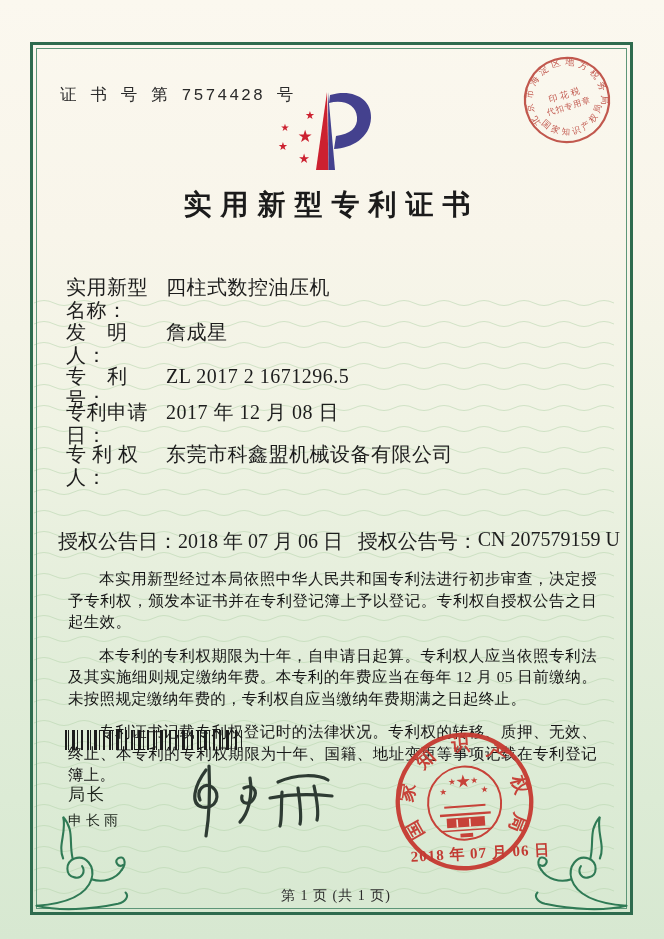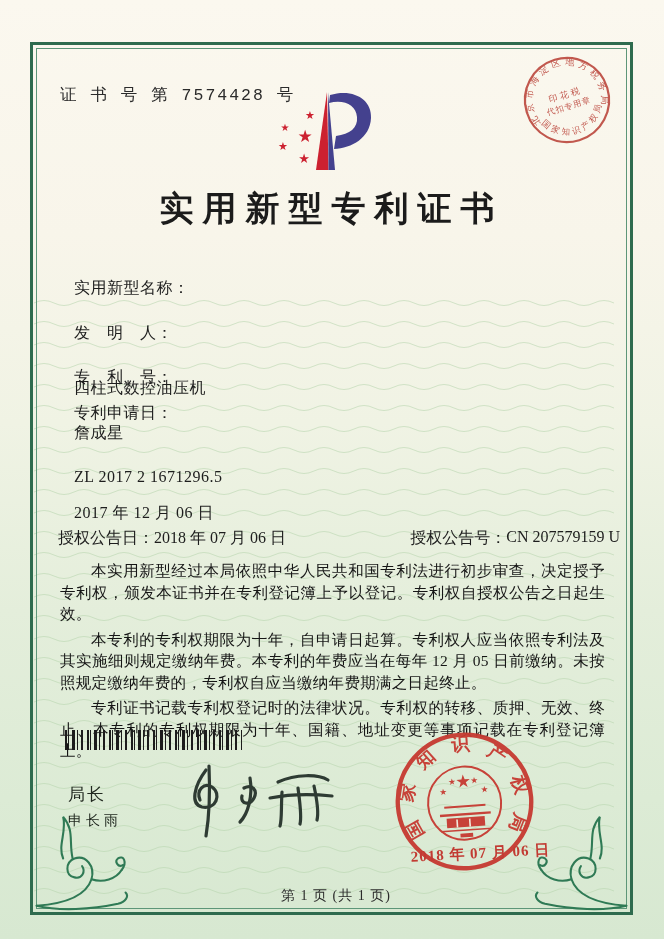--- a/index.html
+++ b/index.html
@@ -6,30 +6,30 @@
   .page{
     position:relative;width:664px;height:939px;margin:0 auto;overflow:hidden;
     background:linear-gradient(180deg,#fbf8ef 0%,#f8f5ea 25%,#f0f3e4 45%,#e4eedb 65%,#dcebd5 85%,#d7e8d1 100%);
     font-family:"Liberation Serif","DejaVu Serif",serif;color:#222;
   }
   .waves{position:absolute;left:34px;top:300px;z-index:1;}
   .frame-outer{position:absolute;left:30px;top:42px;right:31px;bottom:24px;border:3px solid #2e6b4e;z-index:2;pointer-events:none;}
   .frame-inner{position:absolute;left:36px;top:48px;right:37px;bottom:30px;border:1px solid #5d9678;z-index:2;pointer-events:none;}
   .layer{position:absolute;z-index:3;}
   .cert-no{left:60px;top:84px;font-size:16.5px;letter-spacing:2px;color:#2b2b2b;font-family:Liberation Mono, monospace;}
-  .title{left:33px;right:34px;top:186px;text-align:center;font-size:34px;font-weight:600;letter-spacing:9px;color:#1b1b1b;}
+  .title{left:33px;right:34px;top:186px;text-align:center;font-size:28px;font-weight:600;letter-spacing:9px;color:#1b1b1b;}
   .logo{left:276px;top:86px;width:110px;height:90px;}
   .tax-stamp{left:521px;top:54px;width:92px;height:92px;transform:rotate(-17deg);opacity:.92;z-index:4;}
-  .field{left:74px;right:44px;display:flex;font-size:16px;color:#1d1d1d;line-height:23px;flex-direction:column;}
+  .field{left:66px;right:44px;display:flex;font-size:20px;color:#1d1d1d;line-height:23px;}
   .field .lbl{flex:0 0 100px;letter-spacing:.5px;}
   .field .val{letter-spacing:.5px;}
   .field-address .val{width:426px;}
-  .grant-pair{display:flex;font-size:16px;color:#1d1d1d;}
+  .grant-pair{display:flex;font-size:20px;color:#1d1d1d;}
   .body-text{left:56px;width:553px;top:556px;font-size:15.5px;line-height:21.5px;text-align:justify;color:#161616;}
-  .body-text p{margin:4px;text-indent:2em;letter-spacing:.3px;}
+  .body-text p{margin:12px;text-indent:2em;letter-spacing:.3px;}
   .barcode{left:65px;top:730px;width:177px;height:20px;
     background:repeating-linear-gradient(90deg,#1c1c1c 0 2px,transparent 2px 3px,#1c1c1c 3px 4px,transparent 4px 7px,#1c1c1c 7px 10px,transparent 10px 12px,#1c1c1c 12px 13px,transparent 13px 16px,#1c1c1c 16px 18px,transparent 18px 22px);}
   .sig-title{left:68px;top:783px;font-size:17px;letter-spacing:2px;color:#20281f;font-family:"Liberation Sans","DejaVu Sans",sans-serif;}
   .sig-name{left:68px;top:812px;font-size:14px;letter-spacing:4px;color:#20281f;font-family:"Liberation Sans","DejaVu Sans",sans-serif;}
   .signature{left:178px;top:760px;width:160px;height:82px;z-index:4;}
   .seal{left:393px;top:730px;width:143px;height:143px;transform:rotate(-4deg);opacity:.95;z-index:4;}
   .seal-date{left:398px;top:844px;width:165px;text-align:center;font-size:15px;color:#c23b33;letter-spacing:1px;transform:rotate(-3deg);z-index:5;font-weight:600;}
   .footer{left:8px;right:0;top:887px;text-align:center;font-size:14px;color:#2a2a2a;letter-spacing:1px;}
   .ornament{position:absolute;bottom:25px;width:104px;height:112px;z-index:2;}
   .ornament.left{left:31px;}
@@ -117,21 +117,25 @@
   <div class="layer field" style="top:321px">
     <span class="lbl">发　明　人：</span>
     <span class="val">詹成星</span>
   </div>
   <div class="layer field" style="top:365px">
     <span class="lbl">专　利　号：</span>
     <span class="val">ZL 2017 2 1671296.5</span>
   </div>
   <div class="layer field" style="top:401px">
     <span class="lbl">专利申请日：</span>
-    <span class="val">2017 年 12 月 06 日</span>
+    <span class="val">2017 年 12 月 08 日</span>
+  </div>
+  <div class="layer field" style="top:443px">
+    <span class="lbl">专 利 权 人：</span>
+    <span class="val">东莞市科鑫盟机械设备有限公司</span>
   </div>
   <div class="layer" style="left:58px;right:44px;top:528px;display:flex;justify-content:space-between;">
     <span class="grant-pair">
       <span>授权公告日：</span>
       <span>2018 年 07 月 06 日</span>
     </span>
     <span class="grant-pair">
       <span>授权公告号：</span>
       <span>CN 207579159 U</span>
     </span>

